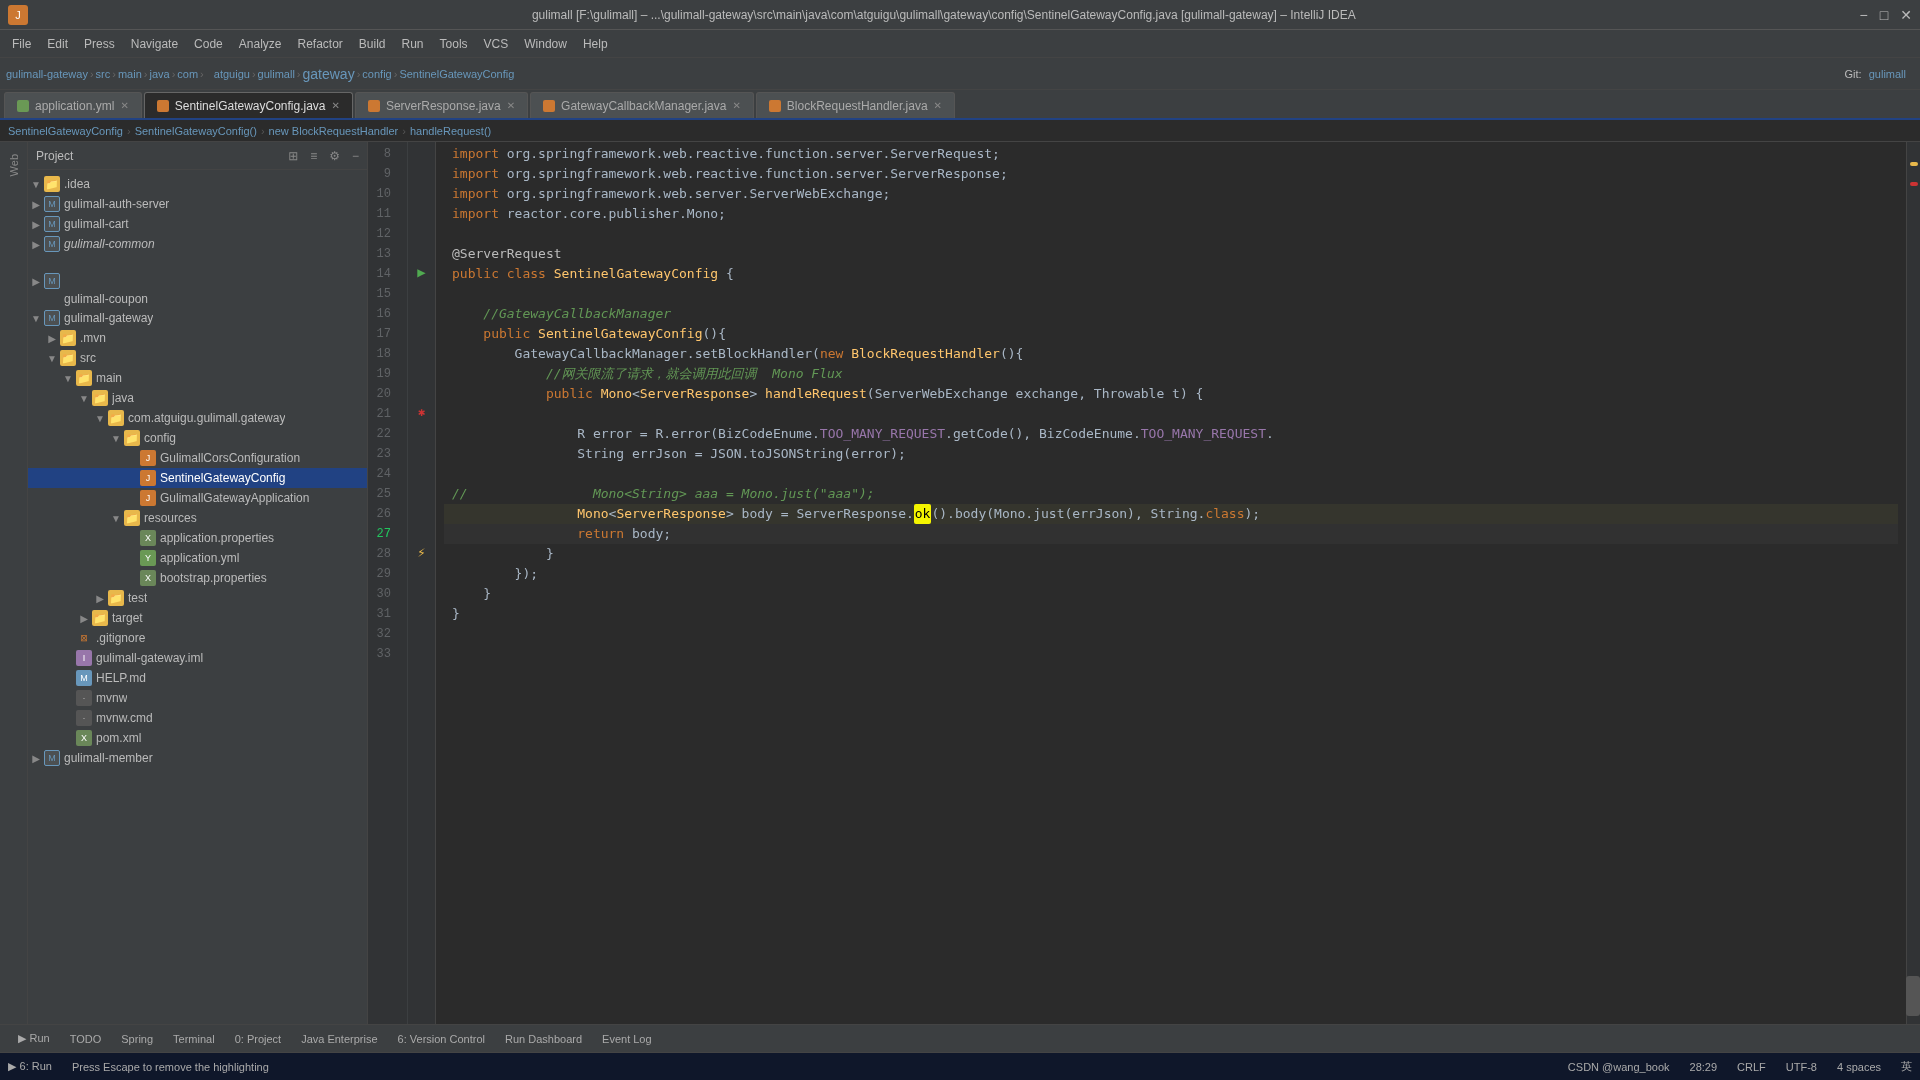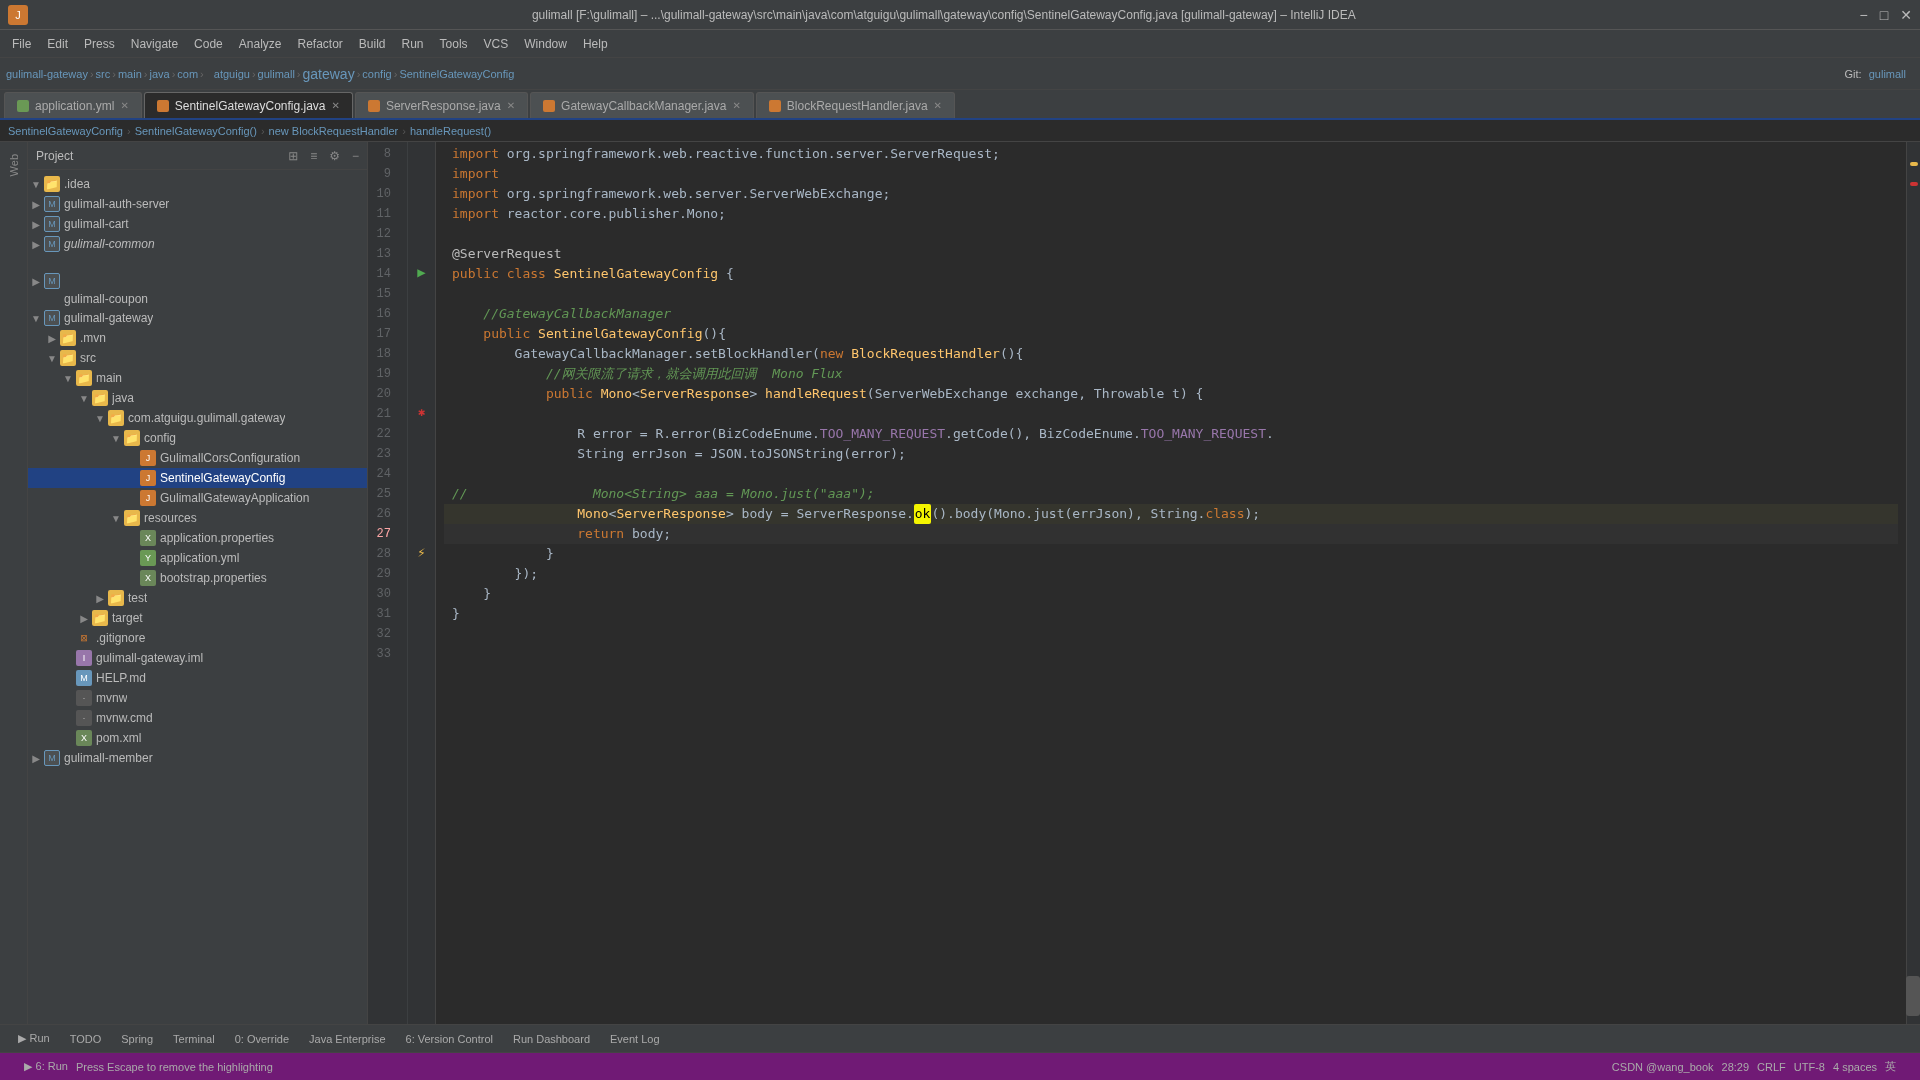--- a/index.html
+++ b/index.html
@@ -469,21 +469,21 @@
           <div class="ln-line" style="height: 20px; display: flex; align-items: center; justify-content: flex-end; padding-right: 8px; font-size: 12px; color: rgb(96, 99, 102);">17</div>
           <div class="ln-line" style="height: 20px; display: flex; align-items: center; justify-content: flex-end; padding-right: 8px; font-size: 12px; color: rgb(96, 99, 102);">18</div>
           <div class="ln-line" style="height: 20px; display: flex; align-items: center; justify-content: flex-end; padding-right: 8px; font-size: 12px; color: rgb(96, 99, 102);">19</div>
           <div class="ln-line" style="height: 20px; display: flex; align-items: center; justify-content: flex-end; padding-right: 8px; font-size: 12px; color: rgb(96, 99, 102);">20</div>
           <div class="ln-line" style="height: 20px; display: flex; align-items: center; justify-content: flex-end; padding-right: 8px; font-size: 12px; color: rgb(96, 99, 102);">21</div>
           <div class="ln-line" style="height: 20px; display: flex; align-items: center; justify-content: flex-end; padding-right: 8px; font-size: 12px; color: rgb(96, 99, 102);">22</div>
           <div class="ln-line" style="height: 20px; display: flex; align-items: center; justify-content: flex-end; padding-right: 8px; font-size: 12px; color: rgb(96, 99, 102);">23</div>
           <div class="ln-line" style="height: 20px; display: flex; align-items: center; justify-content: flex-end; padding-right: 8px; font-size: 12px; color: rgb(96, 99, 102);">24</div>
           <div class="ln-line" style="height: 20px; display: flex; align-items: center; justify-content: flex-end; padding-right: 8px; font-size: 12px; color: rgb(96, 99, 102);">25</div>
           <div class="ln-line" style="height: 20px; display: flex; align-items: center; justify-content: flex-end; padding-right: 8px; font-size: 12px; color: rgb(96, 99, 102);">26</div>
-          <div class="ln-line" style="height: 20px; display: flex; align-items: center; justify-content: flex-end; padding-right: 8px; font-size: 12px; color: #fca5a5;">27</div>
+          <div class="ln-line" style="height: 20px; display: flex; align-items: center; justify-content: flex-end; padding-right: 8px; font-size: 12px; color: #22c55e;">27</div>
           <div class="ln-line" style="height: 20px; display: flex; align-items: center; justify-content: flex-end; padding-right: 8px; font-size: 12px; color: rgb(96, 99, 102);">28</div>
           <div class="ln-line" style="height: 20px; display: flex; align-items: center; justify-content: flex-end; padding-right: 8px; font-size: 12px; color: rgb(96, 99, 102);">29</div>
           <div class="ln-line" style="height: 20px; display: flex; align-items: center; justify-content: flex-end; padding-right: 8px; font-size: 12px; color: rgb(96, 99, 102);">30</div>
           <div class="ln-line" style="height: 20px; display: flex; align-items: center; justify-content: flex-end; padding-right: 8px; font-size: 12px; color: rgb(96, 99, 102);">31</div>
           <div class="ln-line" style="height: 20px; display: flex; align-items: center; justify-content: flex-end; padding-right: 8px; font-size: 12px; color: rgb(96, 99, 102);">32</div>
           <div class="ln-line" style="height: 20px; display: flex; align-items: center; justify-content: flex-end; padding-right: 8px; font-size: 12px; color: rgb(96, 99, 102);">33</div>
         </div>
 
       <div id="gutter-col" style="width:28px;background:#313335;flex-shrink:0;overflow:hidden;border-right:1px solid #444;">
           <div class="gutter-line" style="height: 20px; display: flex; align-items: center; justify-content: center; cursor: pointer;"></div>
@@ -515,21 +515,21 @@
           </div>
           <div class="gutter-line" style="height: 20px; display: flex; align-items: center; justify-content: center; cursor: pointer;"></div>
           <div class="gutter-line" style="height: 20px; display: flex; align-items: center; justify-content: center; cursor: pointer;"></div>
           <div class="gutter-line" style="height: 20px; display: flex; align-items: center; justify-content: center; cursor: pointer;"></div>
           <div class="gutter-line" style="height: 20px; display: flex; align-items: center; justify-content: center; cursor: pointer;"></div>
           <div class="gutter-line" style="height: 20px; display: flex; align-items: center; justify-content: center; cursor: pointer;"></div>
         </div>
 
       <div id="code-col" style="flex:1;overflow:auto;padding:2px 8px;line-height:20px;">
           <div class="code-line" style="display: flex; align-items: flex-start; min-height: 20px; white-space: pre; font-size: 13px; line-height: 20px; position: relative; font-family: Consolas, monospace;"><span style="color: rgb(204, 120, 50);">import </span><span style="color: rgb(169, 183, 198);">org.springframework.web.reactive.function.server.ServerRequest;</span></div>
-          <div class="code-line" style="display: flex; align-items: flex-start; min-height: 20px; white-space: pre; font-size: 13px; line-height: 20px; position: relative; font-family: Consolas, monospace;"><span style="color: rgb(204, 120, 50);">import </span></div>
+          <div class="code-line" style="display: flex; align-items: flex-start; min-height: 20px; white-space: pre; font-size: 13px; line-height: 20px; position: relative; font-family: Consolas, monospace;"><span style="color: rgb(204, 120, 50);">import </span><span style="color: rgb(169, 183, 198);">org.springframework.web.reactive.function.server.ServerResponse;</span></div>
           <div class="code-line" style="display: flex; align-items: flex-start; min-height: 20px; white-space: pre; font-size: 13px; line-height: 20px; position: relative; font-family: Consolas, monospace;"><span style="color: rgb(204, 120, 50);">import </span><span style="color: rgb(169, 183, 198);">org.springframework.web.server.ServerWebExchange;</span></div>
           <div class="code-line" style="display: flex; align-items: flex-start; min-height: 20px; white-space: pre; font-size: 13px; line-height: 20px; position: relative; font-family: Consolas, monospace;"><span style="color: rgb(204, 120, 50);">import </span><span style="color: rgb(169, 183, 198);">reactor.core.publisher.Mono;</span></div>
           <div class="code-line" style="display: flex; align-items: flex-start; min-height: 20px; white-space: pre; font-size: 13px; line-height: 20px; position: relative; font-family: Consolas, monospace;"></div>
           <div class="code-line" style="display: flex; align-items: flex-start; min-height: 20px; white-space: pre; font-size: 13px; line-height: 20px; position: relative; font-family: Consolas, monospace;"><span style="color: rgb(187, 187, 187);">@ServerRequest</span></div>
           <div class="code-line" style="display: flex; align-items: flex-start; min-height: 20px; white-space: pre; font-size: 13px; line-height: 20px; position: relative; font-family: Consolas, monospace;"><span style="color: rgb(204, 120, 50);">public </span><span style="color: rgb(204, 120, 50);">class </span><span style="color: rgb(255, 198, 109);">SentinelGatewayConfig </span><span style="color: rgb(169, 183, 198);">{</span></div>
           <div class="code-line" style="display: flex; align-items: flex-start; min-height: 20px; white-space: pre; font-size: 13px; line-height: 20px; position: relative; font-family: Consolas, monospace;"></div>
           <div class="code-line" style="display: flex; align-items: flex-start; min-height: 20px; white-space: pre; font-size: 13px; line-height: 20px; position: relative; font-family: Consolas, monospace;"><span style="color: rgb(98, 151, 85); font-style: italic;">    //GatewayCallbackManager</span></div>
           <div class="code-line" style="display: flex; align-items: flex-start; min-height: 20px; white-space: pre; font-size: 13px; line-height: 20px; position: relative; font-family: Consolas, monospace;"><span style="color: rgb(169, 183, 198);">    </span><span style="color: rgb(204, 120, 50);">public </span><span style="color: rgb(255, 198, 109);">SentinelGatewayConfig</span><span style="color: rgb(169, 183, 198);">(){</span></div>
           <div class="code-line" style="display: flex; align-items: flex-start; min-height: 20px; white-space: pre; font-size: 13px; line-height: 20px; position: relative; font-family: Consolas, monospace;"><span style="color: rgb(169, 183, 198);">        GatewayCallbackManager</span><span style="color: rgb(169, 183, 198);">.setBlockHandler(</span><span style="color: rgb(204, 120, 50);">new </span><span style="color: rgb(255, 198, 109);">BlockRequestHandler</span><span style="color: rgb(169, 183, 198);">(){</span></div>
           <div class="code-line" style="display: flex; align-items: flex-start; min-height: 20px; white-space: pre; font-size: 13px; line-height: 20px; position: relative; font-family: Consolas, monospace;"><span style="color: rgb(98, 151, 85); font-style: italic;">            //网关限流了请求，就会调用此回调  Mono Flux</span></div>
@@ -555,28 +555,28 @@
       </div>
     </div>
   </div>
 </div>
 
 <div id="bottom-strip" style="height:28px;background:#3c3f41;border-top:1px solid #444;display:flex;align-items:center;padding:0 8px;gap:0;font-family:'Segoe UI',sans-serif;font-size:11px;color:#aaa;">
     <div class="bottom-tab" style="padding: 2px 10px; cursor: pointer; border-radius: 3px; font-family: &quot;Segoe UI&quot;, sans-serif; font-size: 11px; color: rgb(170, 170, 170); white-space: nowrap;">▶ Run</div>
     <div class="bottom-tab" style="padding: 2px 10px; cursor: pointer; border-radius: 3px; font-family: &quot;Segoe UI&quot;, sans-serif; font-size: 11px; color: rgb(170, 170, 170); white-space: nowrap;">TODO</div>
     <div class="bottom-tab" style="padding: 2px 10px; cursor: pointer; border-radius: 3px; font-family: &quot;Segoe UI&quot;, sans-serif; font-size: 11px; color: rgb(170, 170, 170); white-space: nowrap;">Spring</div>
     <div class="bottom-tab" style="padding: 2px 10px; cursor: pointer; border-radius: 3px; font-family: &quot;Segoe UI&quot;, sans-serif; font-size: 11px; color: rgb(170, 170, 170); white-space: nowrap;">Terminal</div>
-    <div class="bottom-tab" style="padding: 2px 10px; cursor: pointer; border-radius: 3px; font-family: &quot;Segoe UI&quot;, sans-serif; font-size: 11px; color: rgb(170, 170, 170); white-space: nowrap;">0: Override</div>
+    <div class="bottom-tab" style="padding: 2px 10px; cursor: pointer; border-radius: 3px; font-family: &quot;Segoe UI&quot;, sans-serif; font-size: 11px; color: rgb(170, 170, 170); white-space: nowrap;">0: Project</div>
     <div class="bottom-tab" style="padding: 2px 10px; cursor: pointer; border-radius: 3px; font-family: &quot;Segoe UI&quot;, sans-serif; font-size: 11px; color: rgb(170, 170, 170); white-space: nowrap;">Java Enterprise</div>
     <div class="bottom-tab" style="padding: 2px 10px; cursor: pointer; border-radius: 3px; font-family: &quot;Segoe UI&quot;, sans-serif; font-size: 11px; color: rgb(170, 170, 170); white-space: nowrap;">6: Version Control</div>
     <div class="bottom-tab" style="padding: 2px 10px; cursor: pointer; border-radius: 3px; font-family: &quot;Segoe UI&quot;, sans-serif; font-size: 11px; color: rgb(170, 170, 170); white-space: nowrap;">Run Dashboard</div>
     <div class="bottom-tab" style="padding: 2px 10px; cursor: pointer; border-radius: 3px; font-family: &quot;Segoe UI&quot;, sans-serif; font-size: 11px; color: rgb(170, 170, 170); white-space: nowrap;">Event Log</div>
   </div>
 
-<div id="statusbar" style="height:28px;background:#701a75;border-top:1px solid #444;display:flex;align-items:center;padding:0 24px;font-family:'Segoe UI',sans-serif;font-size:11px;color:#aaa;gap:8px;">
+<div id="statusbar" style="height:28px;background:#0f172a;border-top:1px solid #444;display:flex;align-items:center;padding:0 8px;font-family:'Segoe UI',sans-serif;font-size:11px;color:#aaa;gap:20px;">
     <span style="font-family: &quot;Segoe UI&quot;, sans-serif; font-size: 11px; color: rgb(170, 170, 170);">▶ 6: Run</span>
     <span style="font-family: &quot;Segoe UI&quot;, sans-serif; font-size: 11px; color: rgb(170, 170, 170);">Press Escape to remove the highlighting</span>
     <span style="font-family: &quot;Segoe UI&quot;, sans-serif; font-size: 11px; color: rgb(170, 170, 170); flex: 1 1 0%;"></span>
     <span style="font-family: &quot;Segoe UI&quot;, sans-serif; font-size: 11px; color: rgb(170, 170, 170);">CSDN @wang_book</span>
     <span style="font-family: &quot;Segoe UI&quot;, sans-serif; font-size: 11px; color: rgb(170, 170, 170);">28:29</span>
     <span style="font-family: &quot;Segoe UI&quot;, sans-serif; font-size: 11px; color: rgb(170, 170, 170);">CRLF</span>
     <span style="font-family: &quot;Segoe UI&quot;, sans-serif; font-size: 11px; color: rgb(170, 170, 170);">UTF-8</span>
     <span style="font-family: &quot;Segoe UI&quot;, sans-serif; font-size: 11px; color: rgb(170, 170, 170);">4 spaces</span>
     <span style="font-family: &quot;Segoe UI&quot;, sans-serif; font-size: 11px; color: rgb(170, 170, 170);">英</span>
   </div>

